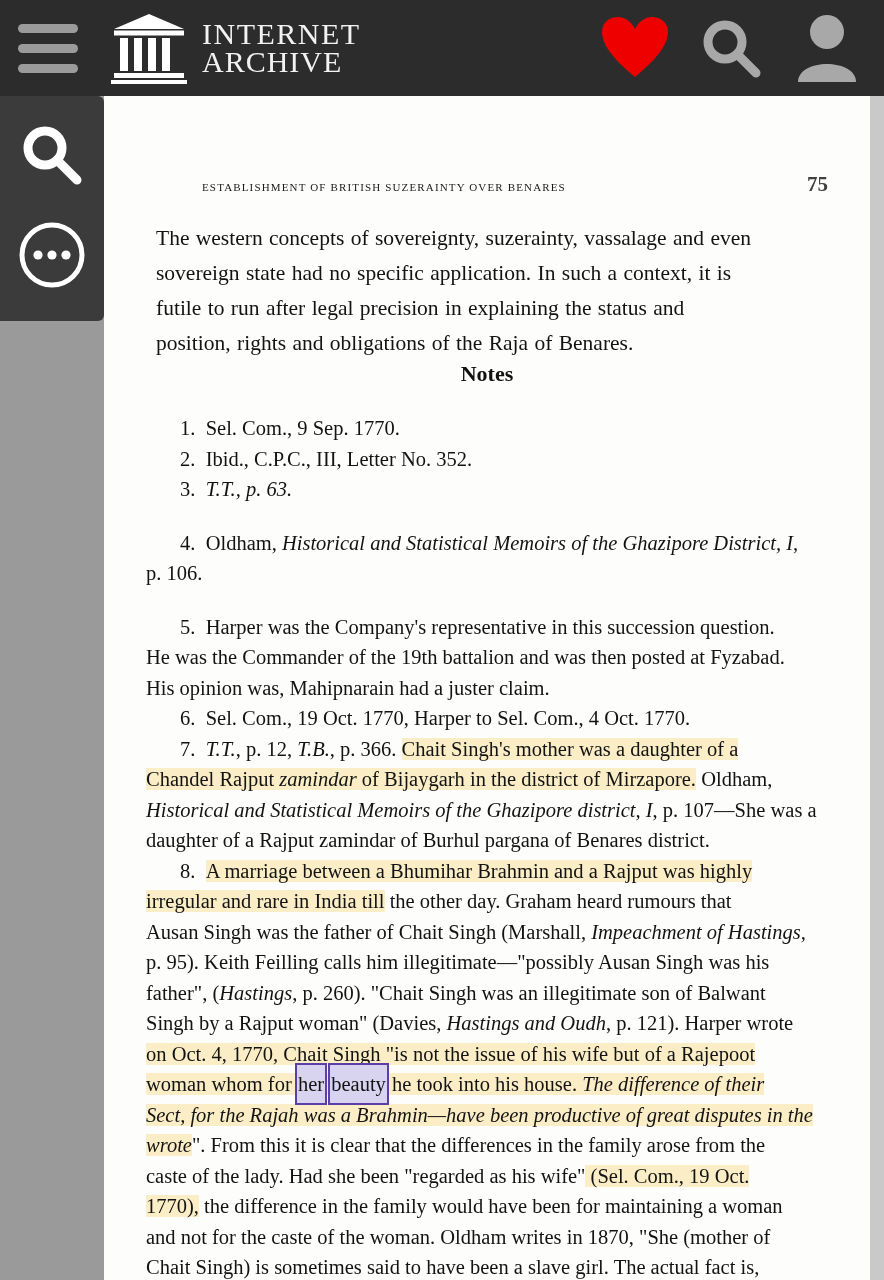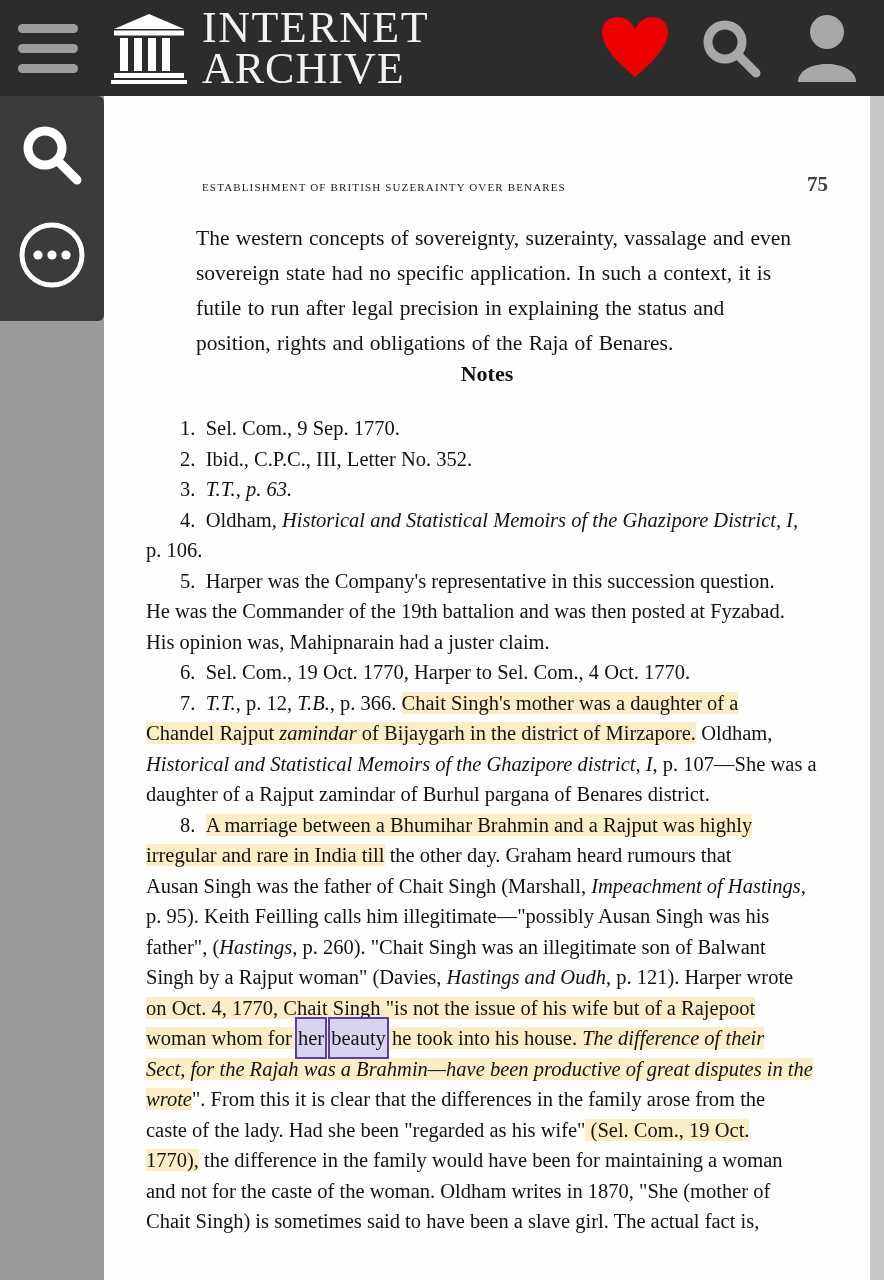--- a/index.html
+++ b/index.html
@@ -21,21 +21,21 @@
     width:96px; height:96px; display:flex; flex-direction:column;
     align-items:center; justify-content:center; gap:11px;
   }
   .hamburger span { display:block; width:60px; height:9px; background:#9b9b9b; border-radius:5px; }
 
   .logo-wrap { display:flex; align-items:center; margin-left:14px; }
   .ia-building { width:78px; height:72px; flex:none; }
   .logo-text {
     margin-left:14px; color:#f2f2f2;
     font-family:"Liberation Serif", serif;
-    font-size:44px; line-height:0.94; letter-spacing:1.5px;
+    font-size:30px; line-height:0.94; letter-spacing:1.5px;
     font-weight:400;
   }
   .logo-text .l2 { letter-spacing:1px; }
 
   .header-right {
     margin-left:auto; display:flex; align-items:center; gap:10px;
     padding-right:14px;
   }
   .hicon { width:86px; height:90px; display:flex; align-items:center; justify-content:center; }
 
@@ -79,38 +79,38 @@
 
   .body-text {
     font-family:"Liberation Serif", serif;
     color:#131313;
     font-size:21.5px;
     line-height:35px;
     text-align:justify;
     word-spacing:1px;
   }
   .para1 { margin-top:24px; padding:0 4px 0 16px; }
-  .para1 .ln { display:block; white-space:nowrap;margin-left:40px; }
+  .para1 .ln { display:block; white-space:nowrap; }
   .para1 .ln.j { display:flex; justify-content:space-between; }
 
   .notes-title {
     text-align:center; 
     font-size:22px; font-weight:700; color:#111;
     font-family:"Liberation Serif", serif;
   }
 
   .notes {
     margin-top:26px; padding:0 6px 0 6px;
     font-family:"Liberation Serif", serif;
     color:#131313;
     font-size:20.5px;
     line-height:30.5px;
   }
   .nline { display:block; white-space:nowrap; }
-  .nline.spread { display:flex; justify-content:space-between; }
+  .nline.spread { display:flex; justify-content:space-between;margin-top:23px; }
   .ind { display:inline-block; width:34px; }
   i, .it { font-style:italic; }
 
   
   .hl { background:#fbeec6;font-family:Liberation Serif, serif; }
   .match {
     background:#d8d4ef;
     outline:2px solid #5b3fa8;
     outline-offset:0px;
     padding:8px 1px;

